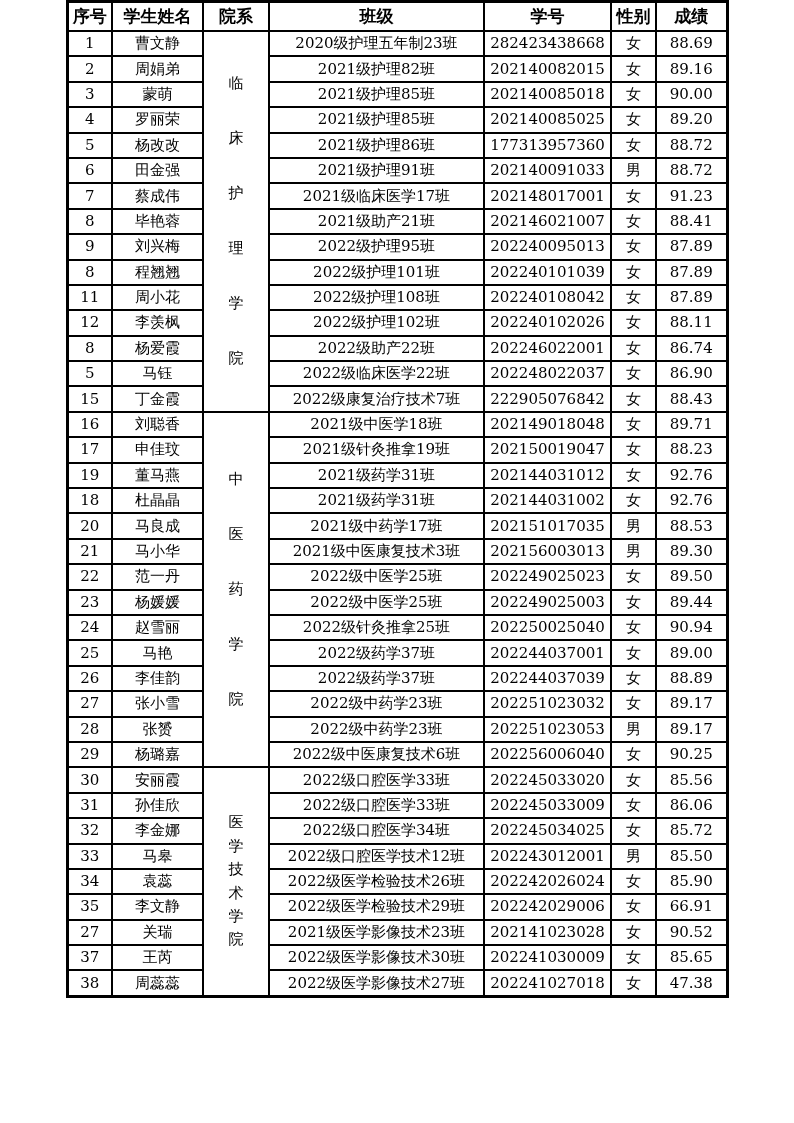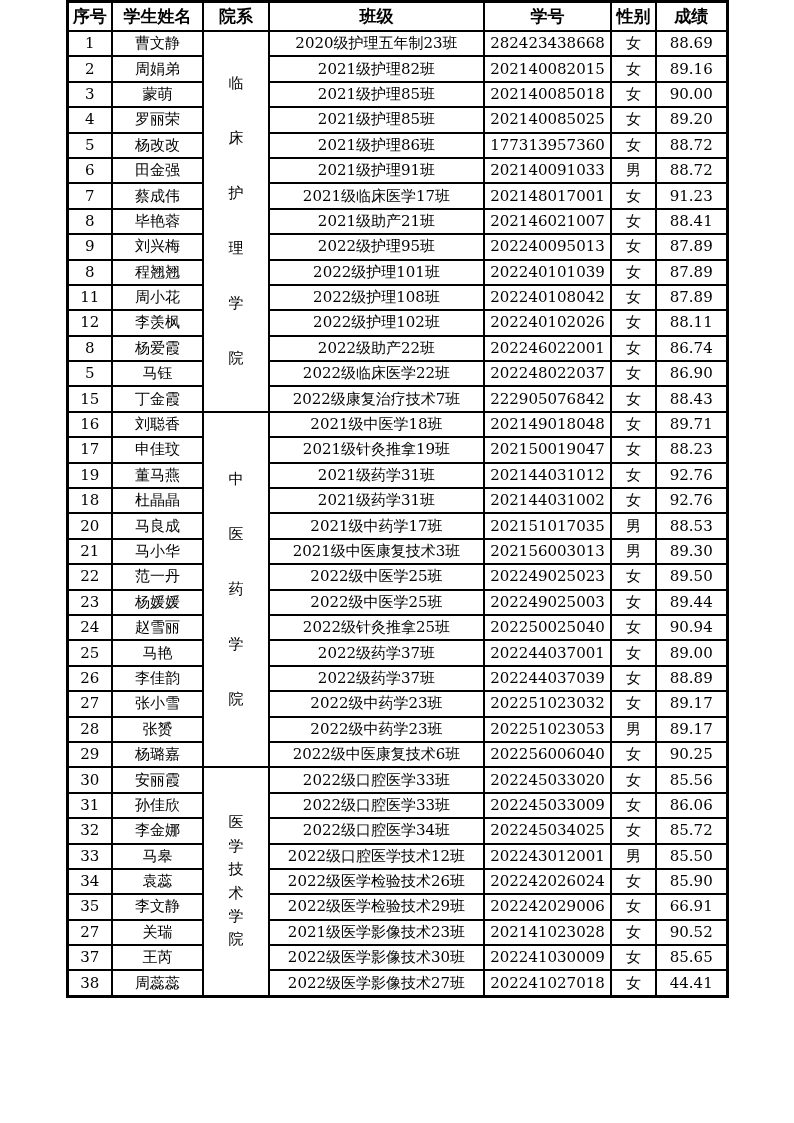--- a/index.html
+++ b/index.html
@@ -415,17 +415,17 @@
           <td>202241030009</td>
           <td>女</td>
           <td>85.65</td>
         </tr>
         <tr>
           <td>38</td>
           <td>周蕊蕊</td>
           <td>2022级医学影像技术27班</td>
           <td>202241027018</td>
           <td>女</td>
-          <td>44.41</td>
+          <td>47.38</td>
         </tr>
       </tbody>
   </table>
 </div>
 
 </body></html>

